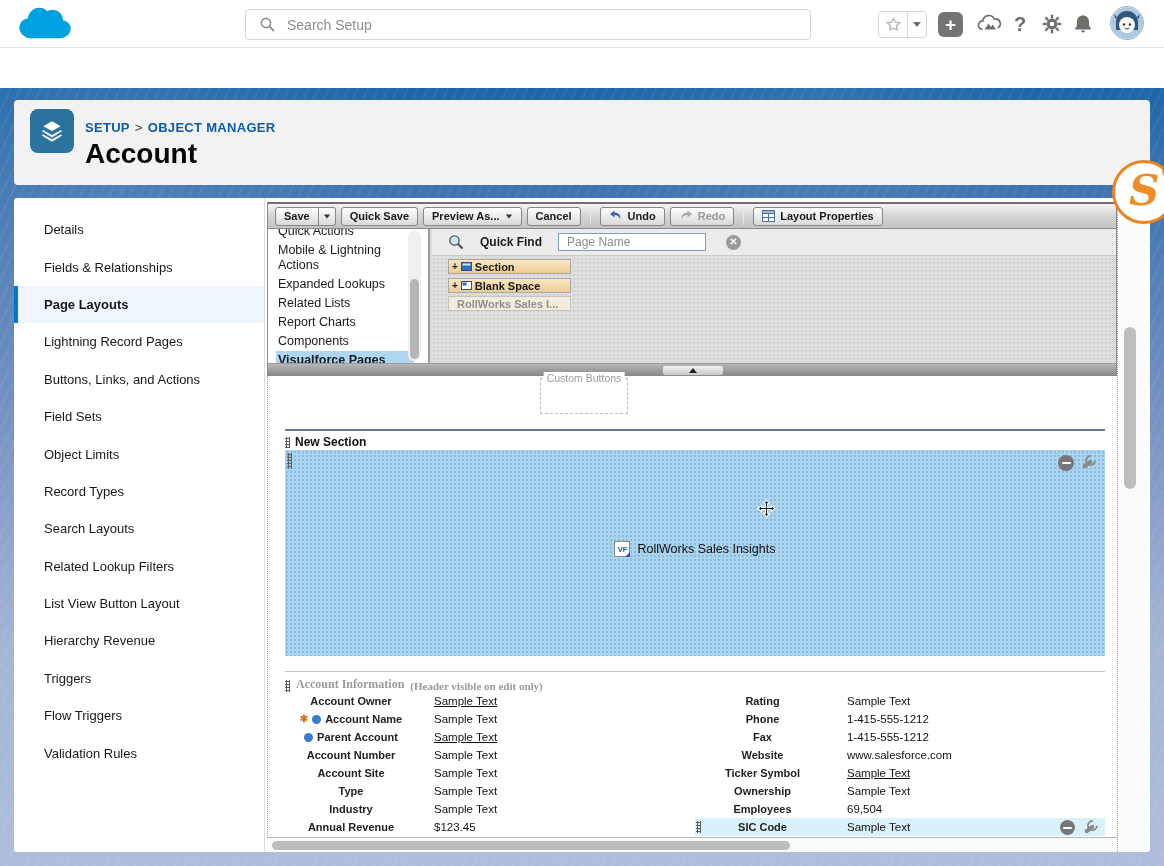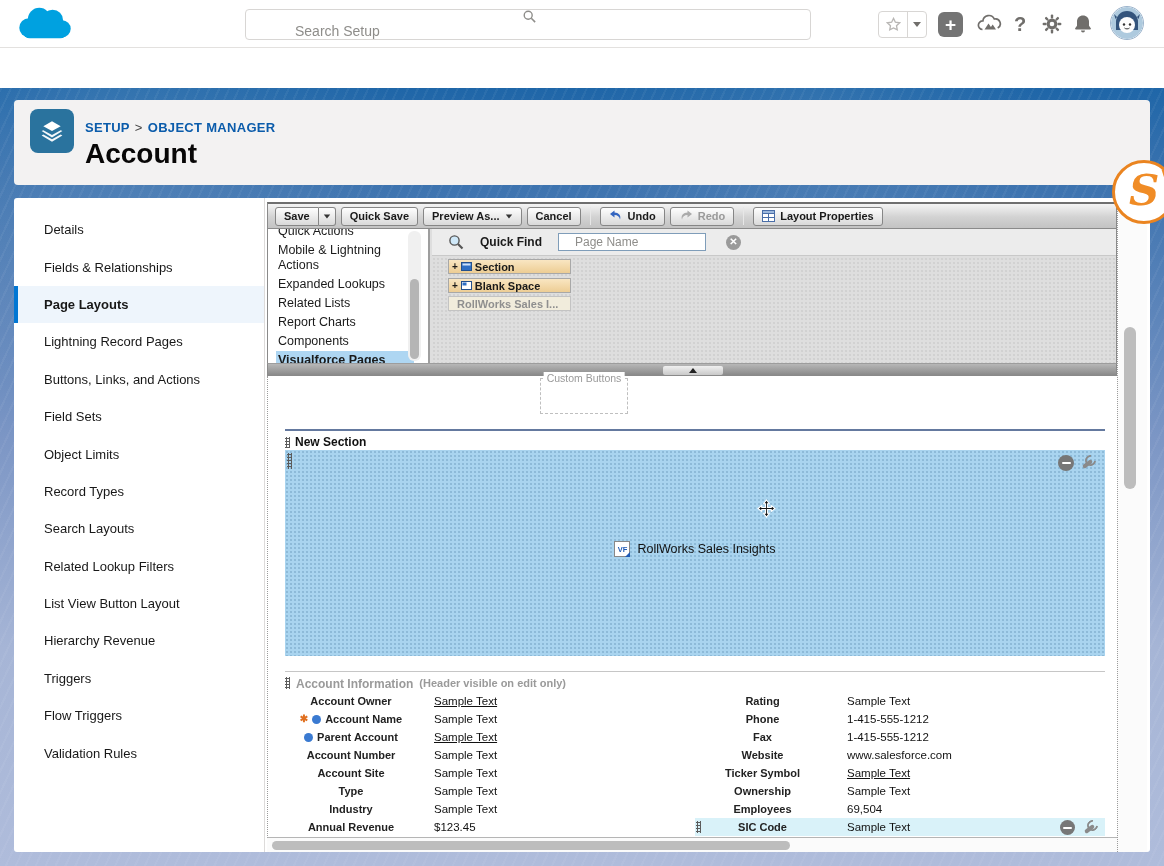--- a/index.html
+++ b/index.html
@@ -2,21 +2,21 @@
 <html><head>
 <meta charset="utf-8">
 <style>
   * { margin:0; padding:0; box-sizing:border-box; }
   html,body { font-family:"Liberation Sans", sans-serif; background:#9fb0d2; }
   #page { position:relative; width:1164px; height:866px; overflow:hidden; background:#fff; }
 
   
   .ghdr { position:absolute; left:0; top:0; width:1164px; height:48px; background:#fff; border-bottom:1px solid #e3e1df; z-index:30; }
   .sf-logo { position:absolute; left:14px; top:5px; width:62px; height:40px; }
-  .gsearch { position:absolute; left:245px; top:9px; width:566px; height:31px; border:1px solid #d8d6d4; border-radius:4px; background:#fff; display:flex; align-items:center; padding-left:14px;flex-direction:column; }
+  .gsearch { position:absolute; left:245px; top:9px; width:566px; height:31px; border:1px solid #d8d6d4; border-radius:4px; background:#fff; display:flex; align-items:center; padding-left:14px; }
   .gsearch svg { margin-right:12px; }
   .gsearch input { border:none; outline:none; font-size:14px; width:480px; color:#16325c; font-family:"Liberation Sans",sans-serif; background:transparent; }
   input::placeholder { color:#8e8d8a; }
   .favgrp { position:absolute; left:878px; top:11px; width:49px; height:27px; border:1px solid #d8d6d4; border-radius:4px; display:flex; }
   .favstar { width:29px; display:flex; align-items:center; justify-content:center; border-right:1px solid #d8d6d4; }
   .favchev { width:18px; display:flex; align-items:center; justify-content:center; }
   .tri-dn { width:0; height:0; border-left:4px solid transparent; border-right:4px solid transparent; border-top:5px solid #706e6b; }
   .plusbtn { position:absolute; left:938px; top:12px; width:25px; height:25px; background:#747474; border-radius:6px; color:#fff; font-size:19px; font-weight:bold; display:flex; align-items:center; justify-content:center; line-height:1; }
   .hico { position:absolute; top:12px; display:flex; align-items:center; justify-content:center; }
   .help-q { left:1010px; width:20px; height:24px; color:#706e6b; font-size:20px; font-weight:bold; }
@@ -73,21 +73,21 @@
   .catlist { position:absolute; left:0; top:0; width:162px; height:158px; background:#fff; border-right:2px solid #9e9e9e; overflow:hidden; padding:0 0 0 8px; }
   .catwrap { margin-top:-7px; }
   .cat { font-size:12.5px; color:#1a1a1a; padding:2px 4px 2px 2px; line-height:15px; width:138px; }
   .cat.sel { background:#aed6f2; font-weight:bold; }
   .cat-scroll { position:absolute; left:140px; top:2px; width:13px; height:130px; background:#f0f0f0; border-radius:6px; }
   .cat-thumb { position:absolute; left:2px; top:48px; width:9px; height:80px; background:#b5b5b5; border-radius:5px; }
   .palright { position:absolute; left:164px; top:0; width:686px; height:134px;
     background-image:radial-gradient(rgba(130,130,130,.14) .8px, transparent 1px); background-size:4px 4px; background-color:#dedede; }
   .qfrow { position:absolute; left:0; top:0; width:686px; height:27px; background:#ececec; border-bottom:1px solid #c9c9c9; display:flex; align-items:center; padding-left:16px; gap:16px; }
   .qflabel { font-size:12px; font-weight:bold; color:#1a1a1a; }
-  .qfinput { width:148px; height:18px; border:1px solid #7f9db9; font-size:12px; padding:0 16px; font-family:"Liberation Sans",sans-serif; outline:none; }
+  .qfinput { width:148px; height:18px; border:1px solid #7f9db9; font-size:12px; padding:0 8px; font-family:"Liberation Sans",sans-serif; outline:none; }
   .qfclear { width:15px; height:15px; border-radius:50%; background:#9a9a9a; color:#fff; font-size:10px; font-weight:bold; display:flex; align-items:center; justify-content:center; margin-left:4px; line-height:1; }
   .pitem { position:absolute; left:16px; width:123px; height:15px; border:1px solid #a8a8a8;
     background:linear-gradient(#f9e6c2,#edcd94); display:flex; align-items:center; font-size:11px; font-weight:bold; color:#1a1a1a; padding:0 3px; gap:3px; }
   .pitem .plus { font-size:10px; font-weight:bold; line-height:1; }
   .pitem.disabled { background:#f1ecdc; border-color:#c3c3c3; color:#8f8f8f; padding-left:8px; }
 
   .palbar { position:absolute; left:267px; top:363px; width:850px; height:13px; background:linear-gradient(#b7b7b7,#8a8a8a); border:1px solid #8a8a8a; border-top:1px solid #9d9d9d; z-index:10; }
   .collapse-btn { position:absolute; left:395px; top:2px; width:60px; height:9px; background:linear-gradient(#f0f0f0,#c9c9c9); border-radius:2px; display:flex; align-items:center; justify-content:center; }
   .tri-up { width:0; height:0; border-left:4px solid transparent; border-right:4px solid transparent; border-bottom:5px solid #222; }
 
@@ -110,21 +110,21 @@
   .wrench::before { content:""; position:absolute; left:2px; top:8px; width:11px; height:4px; background:#8a8a8a; border-radius:2px; transform:rotate(-38deg); }
   .wrench::after { content:""; position:absolute; right:1px; top:1px; width:7px; height:7px; border:2.6px solid #8a8a8a; border-radius:50%; border-top-color:transparent; transform:rotate(50deg); }
   .bb-icons { position:absolute; right:8px; top:4px; display:flex; gap:6px; align-items:center; }
   .movecur { position:absolute; left:757px; top:499px; z-index:12; }
   .vfrow { position:absolute; left:285px; top:540px; width:820px; height:18px; display:flex; align-items:center; justify-content:center; gap:7px; z-index:12; }
   .vfbadge { width:16px; height:16px; background:#fff; border:1px solid #888; position:relative; display:flex; align-items:center; justify-content:center; font-size:7.5px; font-weight:bold; color:#1f5bb5; }
   .vfbadge::after { content:""; position:absolute; right:-1px; bottom:-1px; width:0; height:0; border-left:5px solid transparent; border-bottom:5px solid #1f5bb5; }
   .vflabel { font-size:12.5px; color:#111; }
 
   .acct-line { position:absolute; left:285px; top:671px; width:820px; height:1px; background:#c6c6c6; z-index:11; }
-  .acct-head { position:absolute; left:285px; top:677px; display:flex; align-items:flex-start; gap:6px; z-index:11; }
+  .acct-head { position:absolute; left:285px; top:677px; display:flex; align-items:flex-end; gap:6px; z-index:11;font-family:Liberation Serif, serif; }
   .acct-head .dots { width:5px; height:12px; }
   .acct-title { font-size:12px; font-weight:bold; color:#9a9a9a; }
   .acct-note { font-size:11px; font-weight:bold; color:#9a9a9a; }
 
   .fcol { position:absolute; top:692px; width:410px; z-index:11; }
   .fcol-l { left:285px; } .fcol-r { left:695px; }
   .frow { height:18px; display:flex; align-items:center; position:relative; }
   .flabel { width:132px; display:flex; justify-content:center; align-items:center; gap:4px; font-size:11px; font-weight:bold; color:#222; white-space:nowrap; }
   .fcol-r .flabel { width:135px; }
   .fvalue { margin-left:17px; font-size:11.5px; color:#111; }

